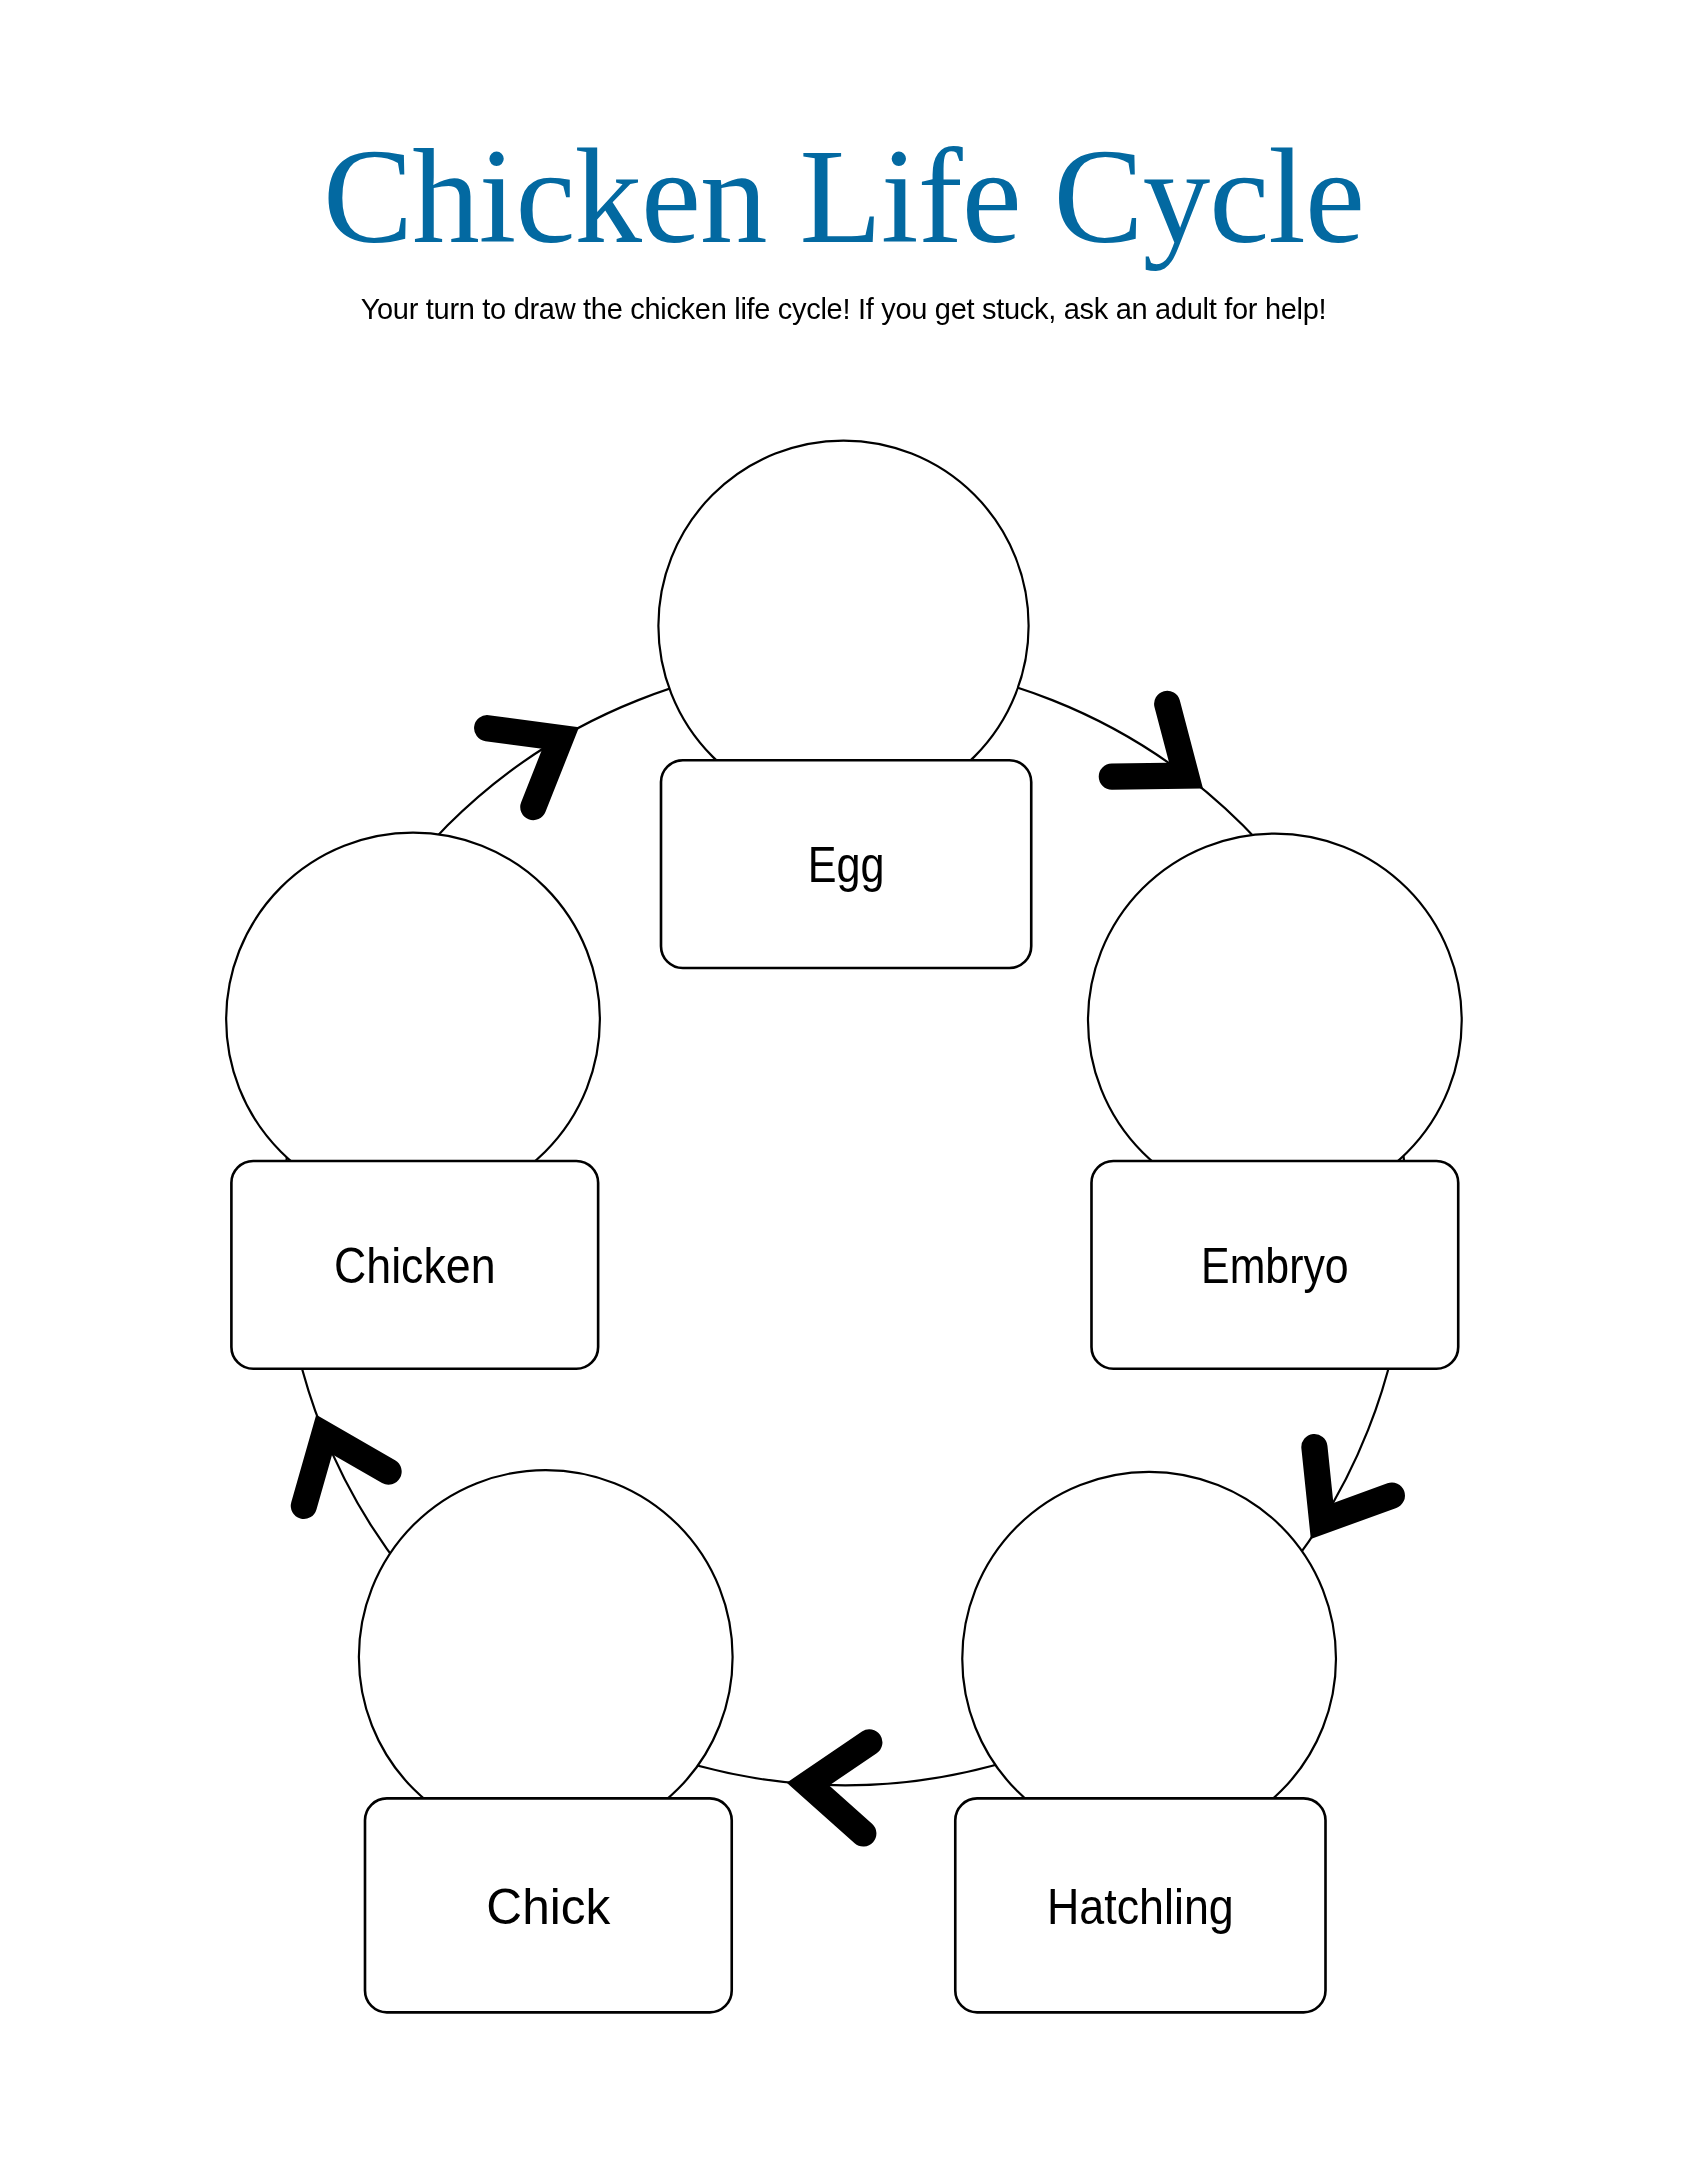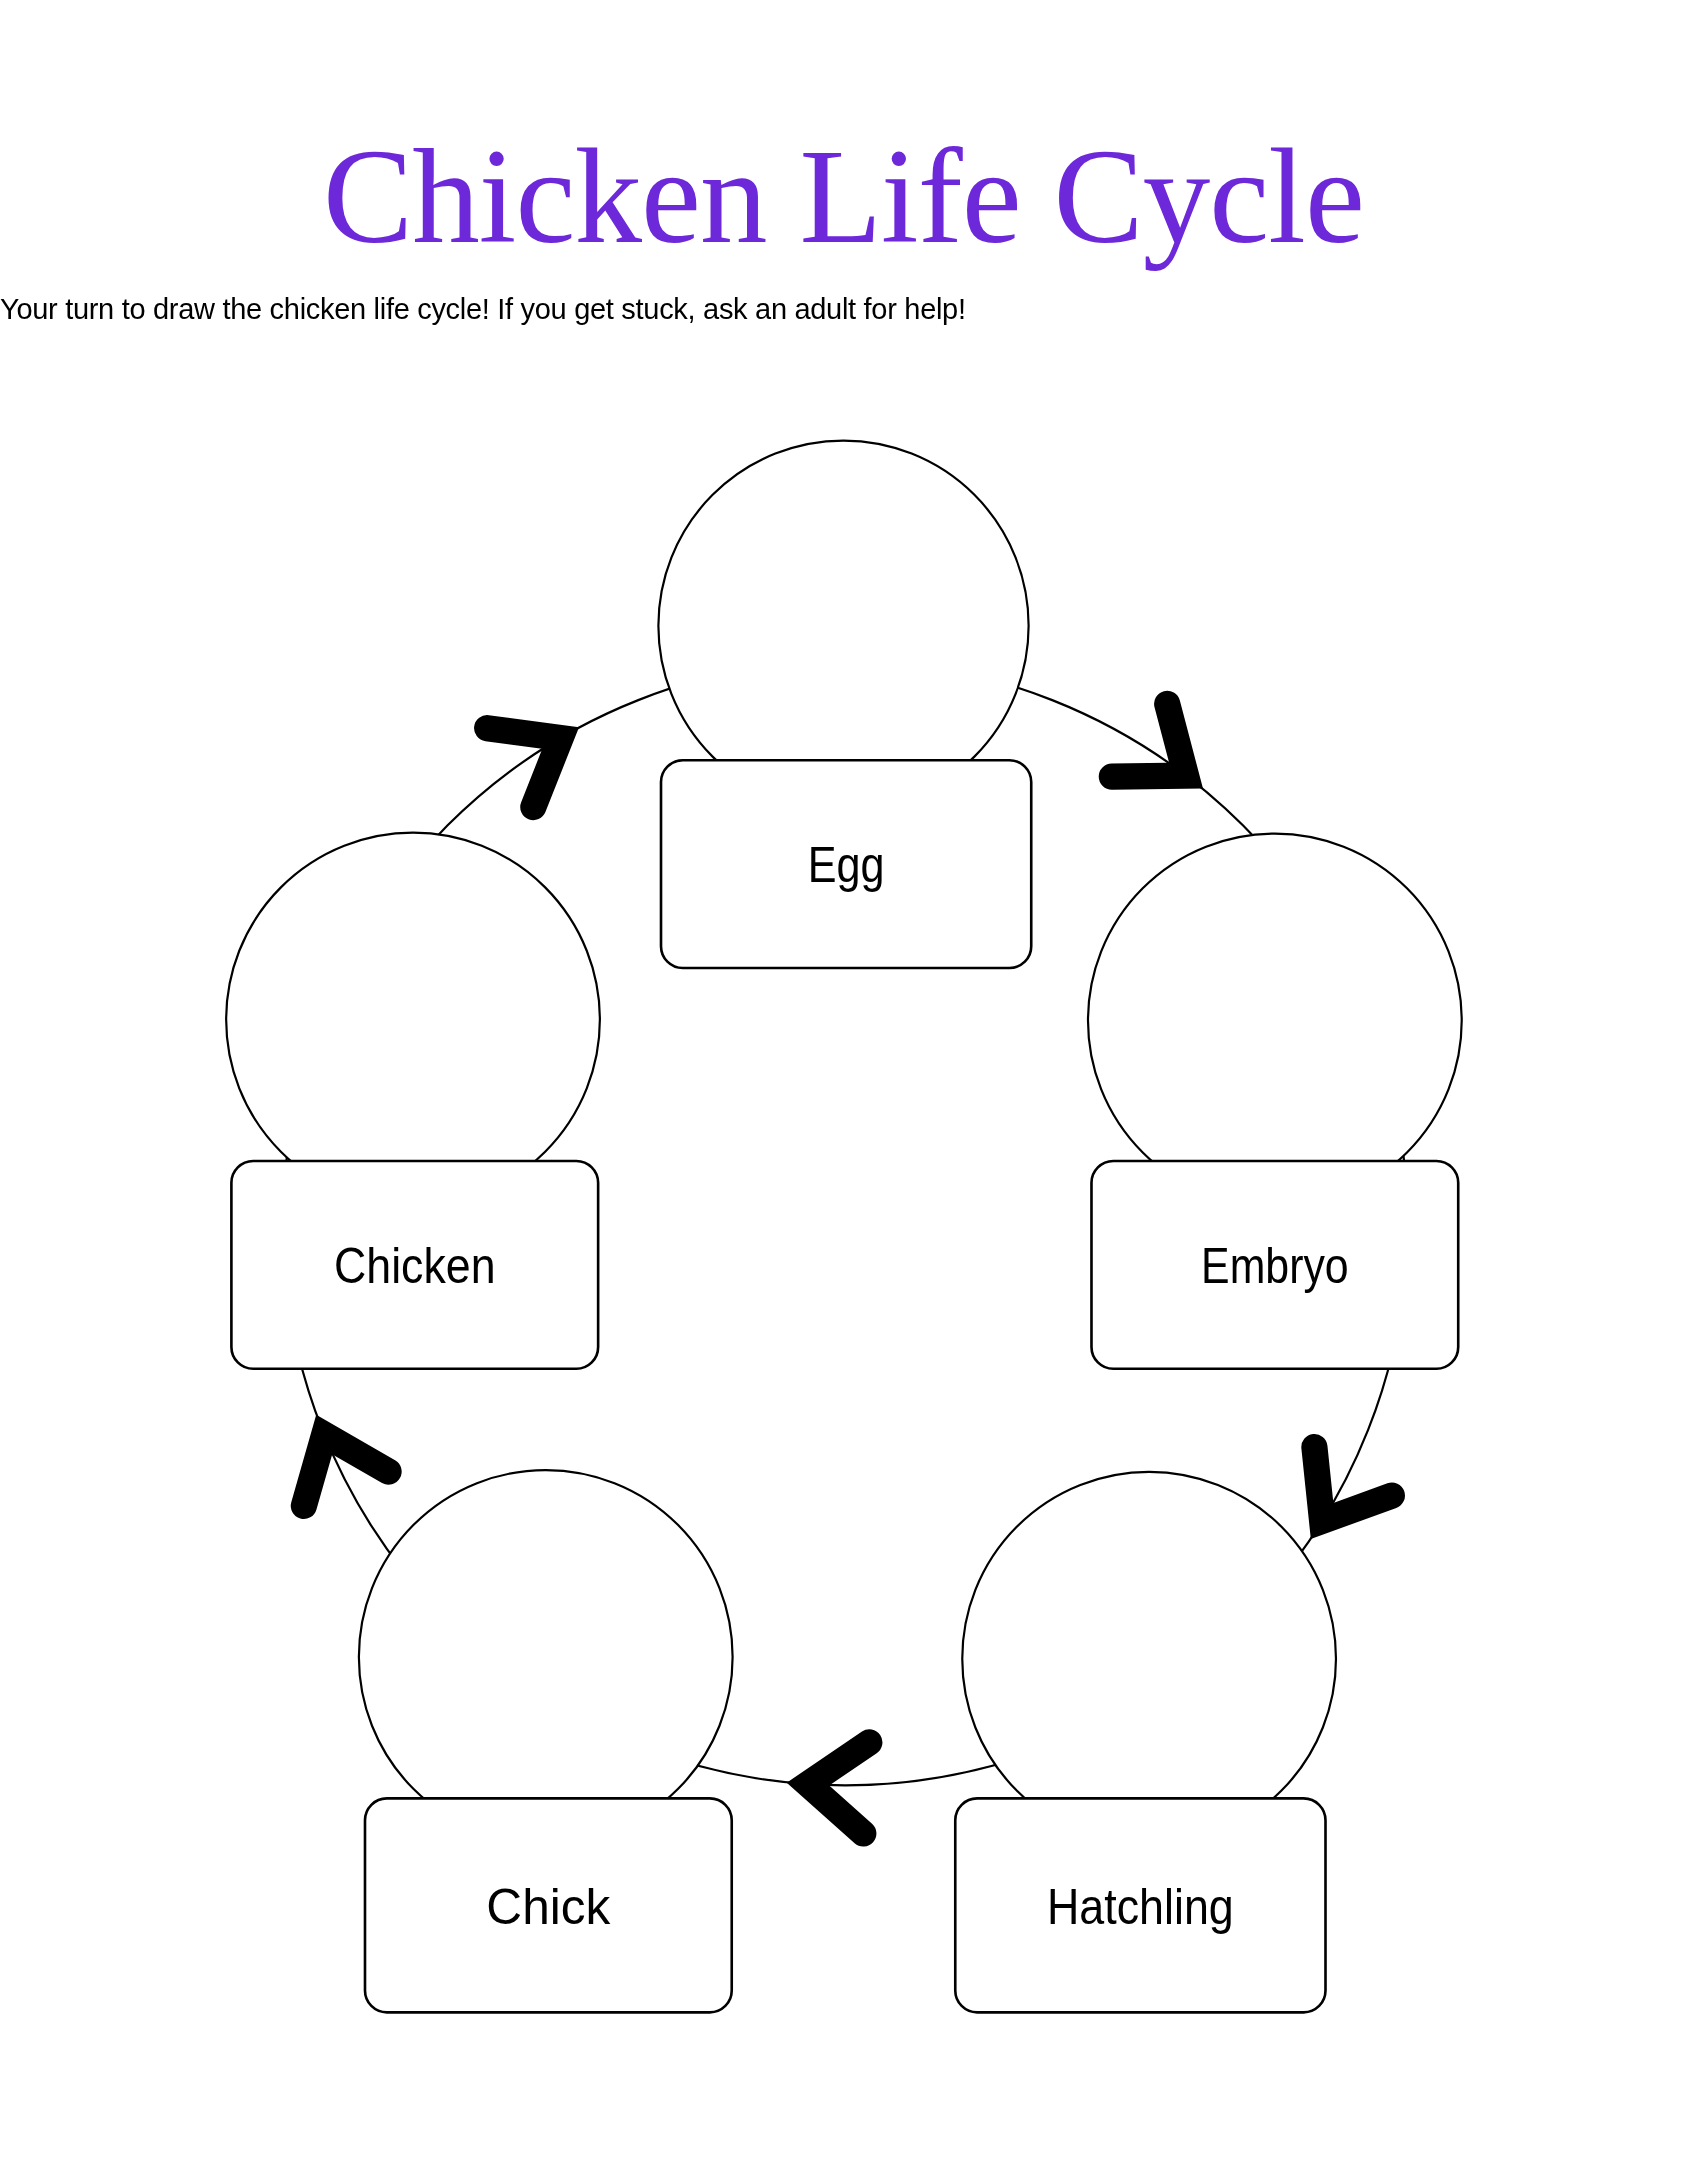--- a/index.html
+++ b/index.html
@@ -1,25 +1,25 @@
 <!DOCTYPE html>
 <html style="font-size:14px"><head>
 <meta charset="utf-8">
 <style>
   html,body{margin:0;padding:0;background:#ffffff;}
   .page{position:relative;width:1687px;height:2184px;background:#ffffff;overflow:hidden;}
   .page-title{
     position:absolute;top:129px;left:0;width:100%;margin:0;
-    text-align:center;color:#6d28d9;
+    text-align:center;color:#0369a1;
     font-family:"Liberation Serif",serif;font-weight:normal;
     font-size:135px;line-height:1;letter-spacing:-0.9px;
   }
   .page-subtitle{
     position:absolute;top:292px;left:0;width:100%;margin:0;
-    text-align:left;color:#000;
+    text-align:center;color:#000;
     font-family:"Liberation Sans",sans-serif;font-weight:normal;
     font-size:29px;line-height:1.2;letter-spacing:-0.3px;
   }
   .diagram{position:absolute;left:0;top:0;width:1687px;height:2184px;}
   .cycle-path{fill:none;stroke:#000000;stroke-width:2.5;}
   .stage-circle{fill:#ffffff;stroke:#000000;stroke-width:2.5;}
   .stage-box{fill:#ffffff;stroke:#000000;stroke-width:3;}
   .stage-label{
     font-family:"Liberation Sans",sans-serif;
     font-size:57px;fill:#000000;text-anchor:middle;

